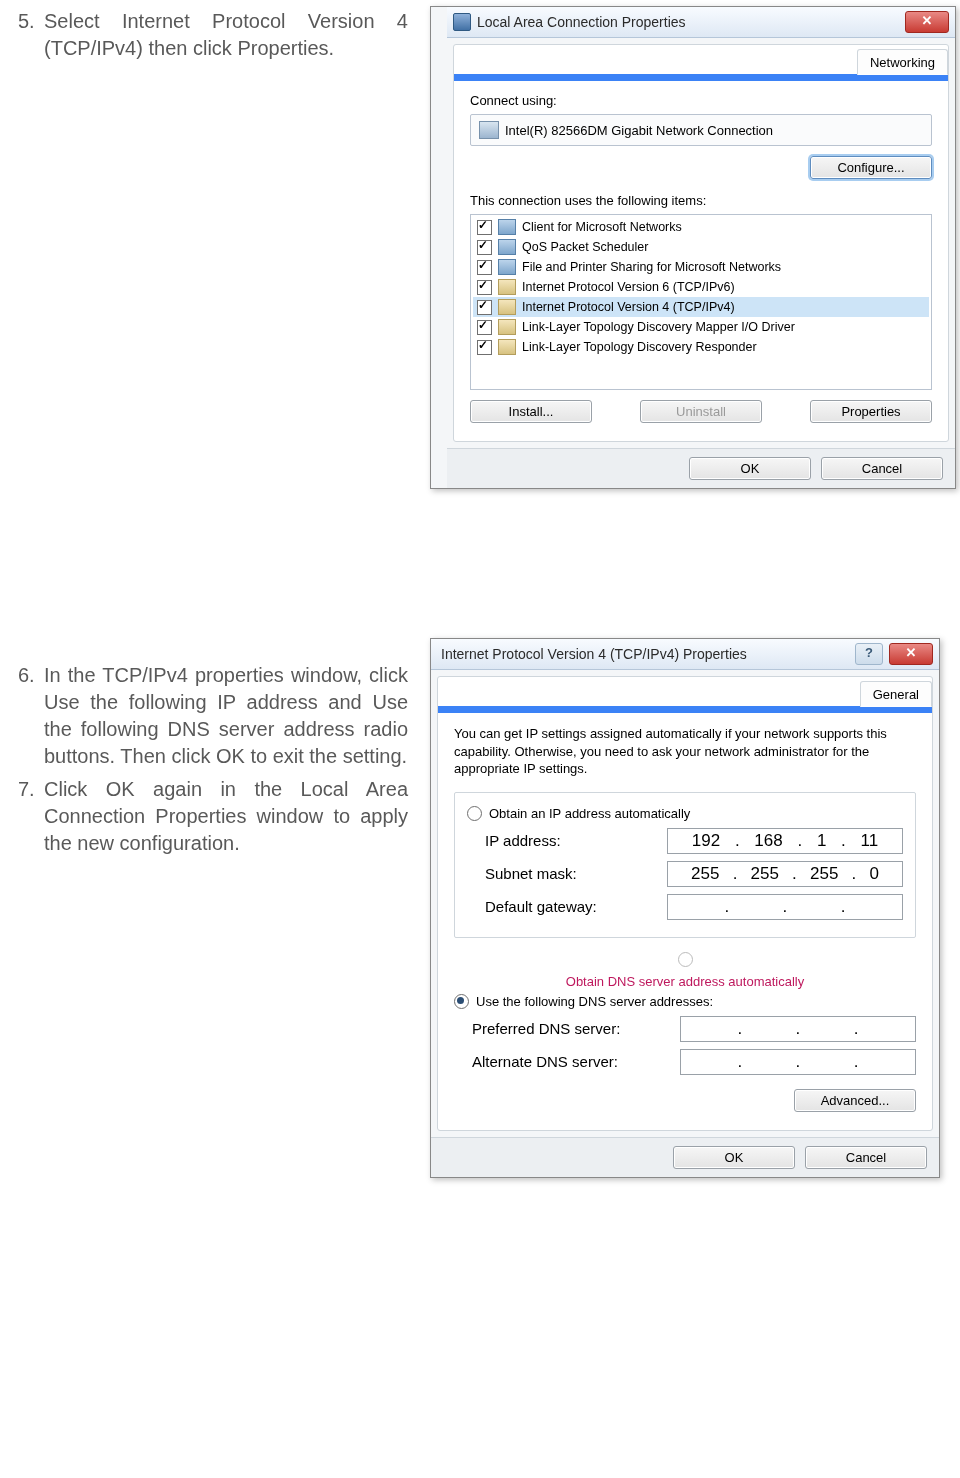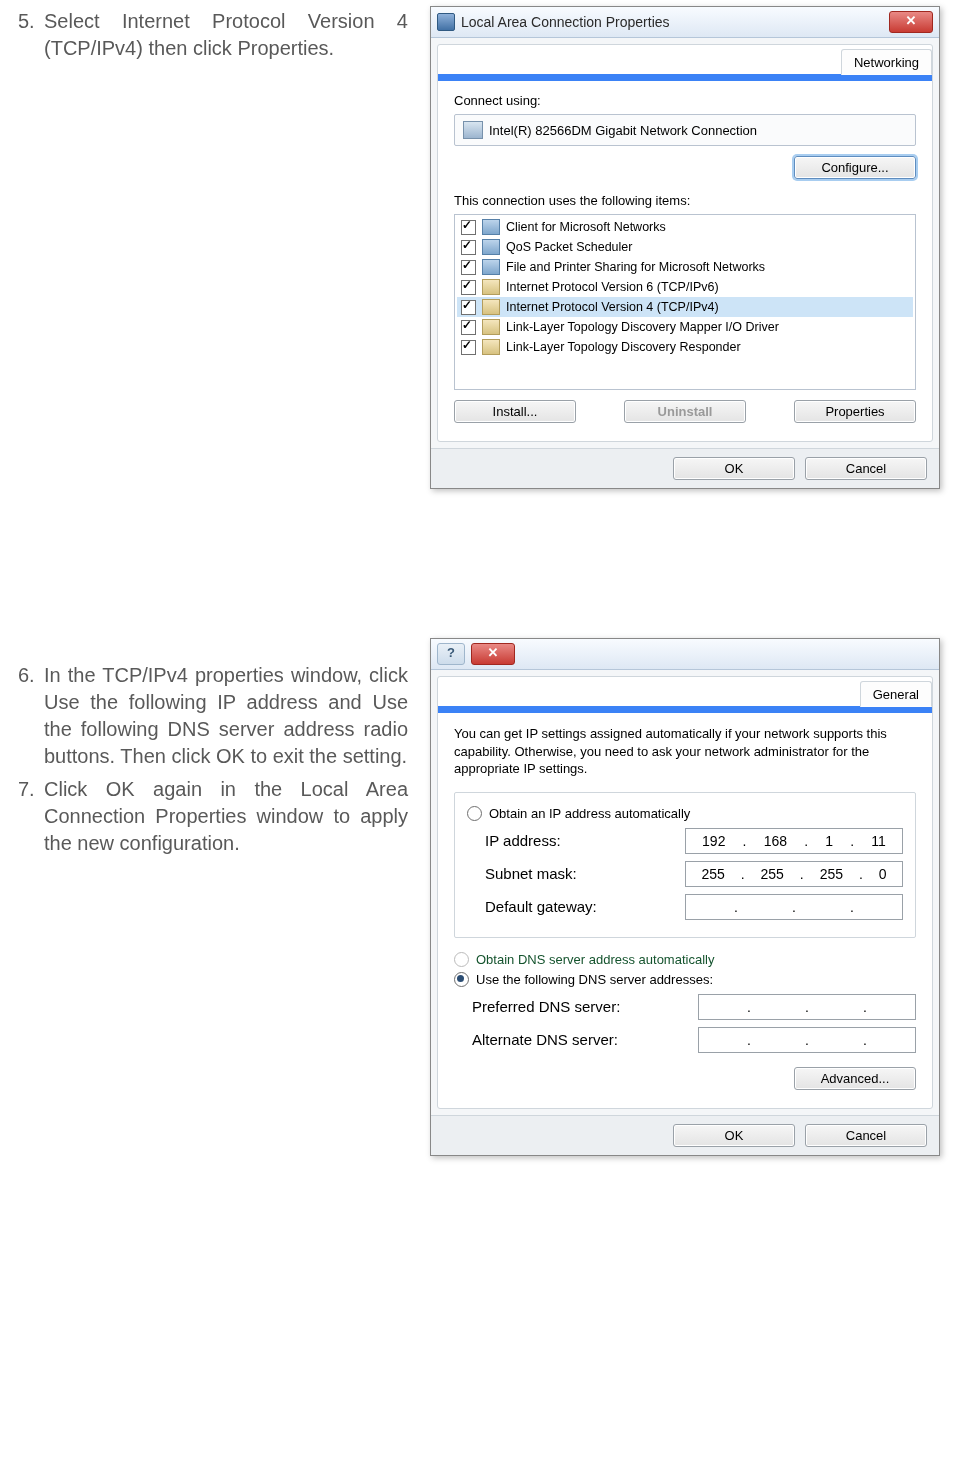--- a/index.html
+++ b/index.html
@@ -31,20 +31,21 @@
   .dlg1 {
     position: absolute;
     left: 430px;
     top: 6px;
     width: 508px;
     border: 1px solid #888;
     box-shadow: 2px 2px 6px rgba(0,0,0,0.25);
     font-size: 13px;
     background: #f4f6f8;
     color: #000;
+    padding-left: 16px;
   }
   .titlebar {
     height: 30px;
     background: linear-gradient(#f8fbff,#dee8f4);
     border-bottom: 1px solid #b5c6d9;
     display: flex;
     align-items: center;
     padding: 0 6px;
     font-family: "Segoe UI", sans-serif;
     color: #2a2a2a;
@@ -103,21 +104,21 @@
     min-width: 92px;
     padding: 3px 14px;
     background: linear-gradient(#f6f6f6,#e4e4e4);
     border: 1px solid #9aa1a8;
     border-radius: 3px;
     text-align: center;
     font-size: 13px;
     box-shadow: inset 0 0 0 1px #fff;
   }
   .btn.primary { border-color: #5f8dbf; box-shadow: 0 0 0 2px #a8cdf0, inset 0 0 0 1px #fff; }
-  .btn.disabled { color: #9a9a9a; font-weight: bold; }
+  .btn.disabled { color: #9a9a9a; }
   .row-right { text-align: right; margin-top: 10px; }
   .items-list {
     border: 1px solid #b9c3d0;
     height: 170px;
     margin-top: 6px;
     padding: 2px;
     background: #fff;
   }
   .item {
     display: flex; align-items: center; gap: 6px;
@@ -170,28 +171,28 @@
     border: 1px solid #6f6f6f; background: #fff; position: relative;
   }
   .radio.sel::after {
     content: ""; position: absolute; top: 2px; left: 2px;
     width: 7px; height: 7px; border-radius: 50%; background: #2b4d73;
   }
   .radio.disabled { border-color: #bbb; }
   .ipbox {
     display: inline-flex; align-items: center;
     border: 1px solid #9aa1a8; background: #fff;
-    padding: 2px 8px; height: 20px; width: 200px;
+    padding: 2px 17px; height: 20px; width: 200px;
     justify-content: space-around;
-    font-family: Tahoma, sans-serif; font-size: 14px;
+    font-family: Tahoma, sans-serif; font-size: 17px;
   }
   .ipbox .dot { padding: 0 1px; }
   .ip-row { display: flex; justify-content: space-between; align-items: center; margin: 7px 0; padding-left: 18px; }
   .ip-row label { font-size: 15px; }
-  .disabled-text { color: #14532d; }
+  .disabled-text { color: #be185d; flex-direction: column; }
   .adv-row { text-align: right; margin-top: 14px; }
   .highlight-box {
     border: 1px solid #cfd6dc; border-radius: 2px;
     padding: 8px 12px 10px; margin-top: 2px;
   }
 
   .page-num { position: absolute; left: 0; right: 0; top: 1480px; text-align: center; font-size: 18px; color: #595959; }
 </style>
 </head>
 <body>
@@ -280,20 +281,21 @@
     </div>
   </div>
   <div class="dlg-footer">
     <span class="btn">OK</span>
     <span class="btn">Cancel</span>
   </div>
 </div>
 
 <div class="dlg2">
   <div class="titlebar">
+    <div class="title" style="padding-left:4px">Internet Protocol Version 4 (TCP/IPv4) Properties</div>
     <div class="tb-help">?</div>
     <div class="close-btn">✕</div>
   </div>
   <div class="dlg-inner">
     <div class="tabs">
       <div class="tab">General</div>
     </div>
     <div class="pane">
       <div class="info">You can get IP settings assigned automatically if your network supports this capability. Otherwise, you need to ask your network administrator for the appropriate IP settings.</div>
 

